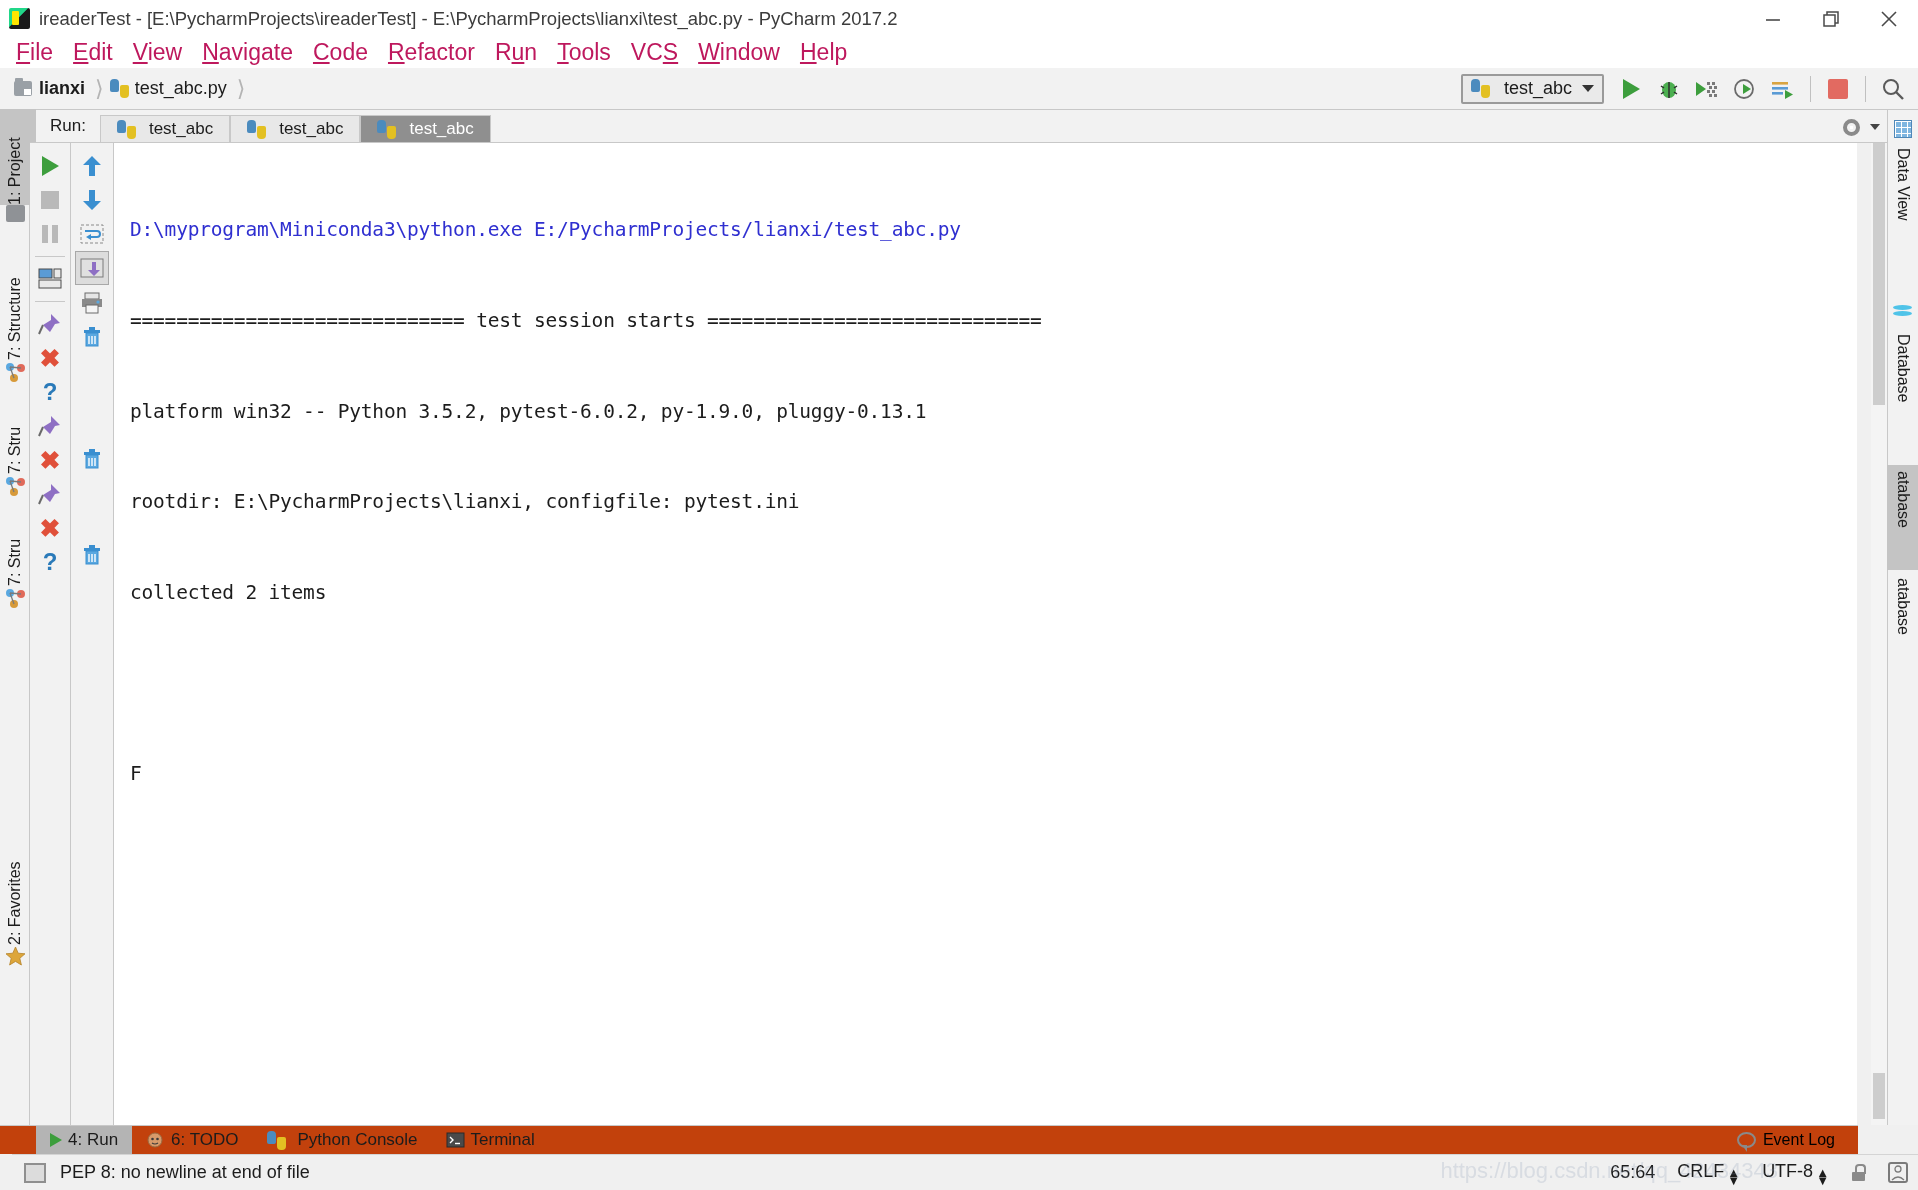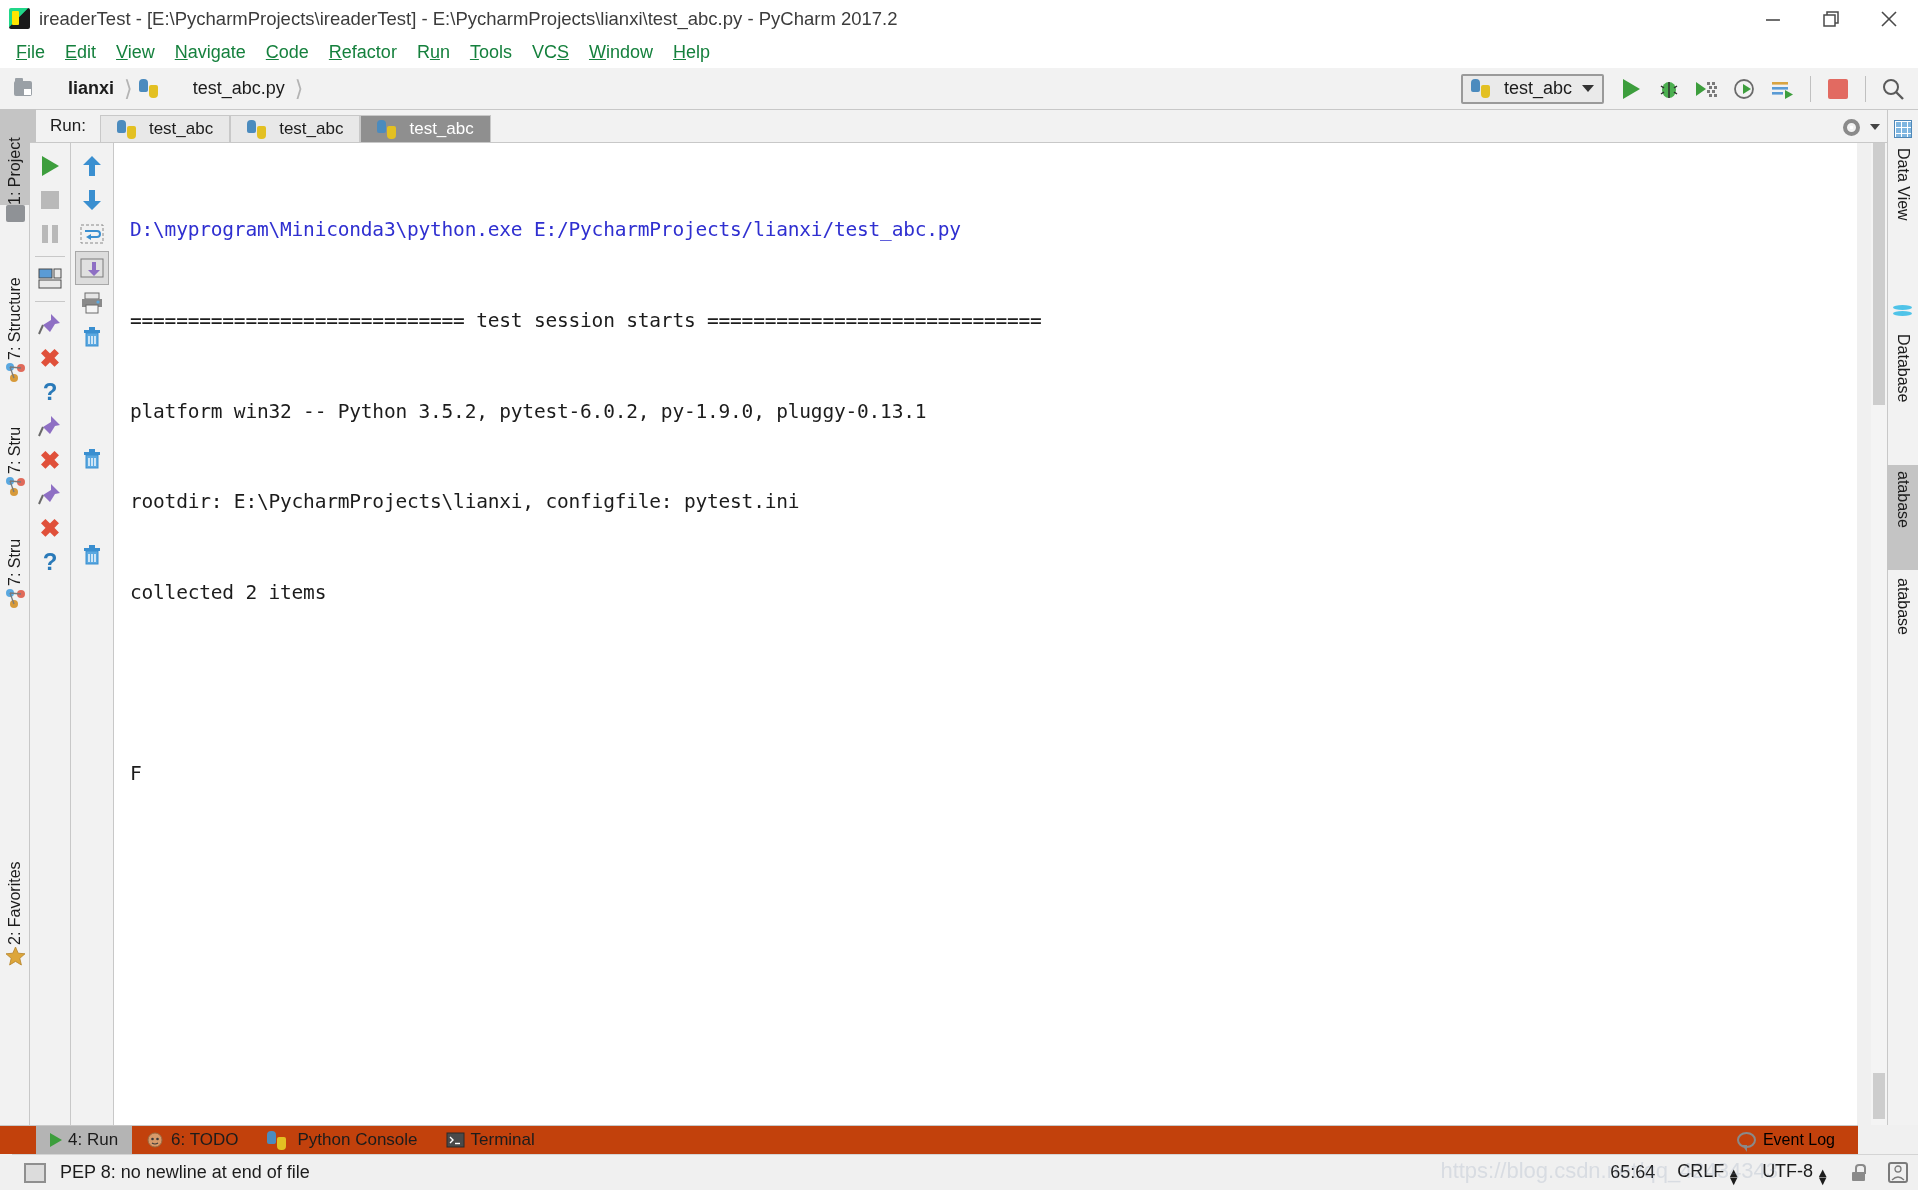--- a/index.html
+++ b/index.html
@@ -32,31 +32,31 @@
     color: #4a4a4a;
   }
   .win-btn svg { display: block; }
 
   
   .menubar {
     position: absolute; top: 37px; left: 0; width: 1918px; height: 31px;
     background: #ffffff; display: flex; align-items: center; padding-left: 6px;
   }
   .menu-item {
-    font-size: 18px; color: #15803d; padding: 2px 10px; white-space: nowrap;
+    font-size: 23px; color: #be185d; padding: 2px 10px; white-space: nowrap;
   }
   .menu-item u { text-decoration: underline; }
 
   
   .navbar {
     position: absolute; top: 68px; left: 0; width: 1918px; height: 42px;
     background: #f2f2f2; border-bottom: 1px solid #c8c8c8;
     display: flex; align-items: center;
   }
-  .crumb { display: flex; align-items: center; font-size: 18px; color: #1c1c1c; gap: 29px; }
+  .crumb { display: flex; align-items: center; font-size: 18px; color: #1c1c1c; }
   .crumb .lbl { font-weight: bold; }
   .folder-icon {
     width: 18px; height: 15px; background: #9aa0a6; border-radius: 2px;
     position: relative; margin-right: 7px; margin-left: 14px; flex: none;
   }
   .folder-icon::before {
     content: ""; position: absolute; left: 1px; top: -3px; width: 8px; height: 4px;
     background: #9aa0a6; border-radius: 1px 1px 0 0;
   }
   .folder-icon::after {

